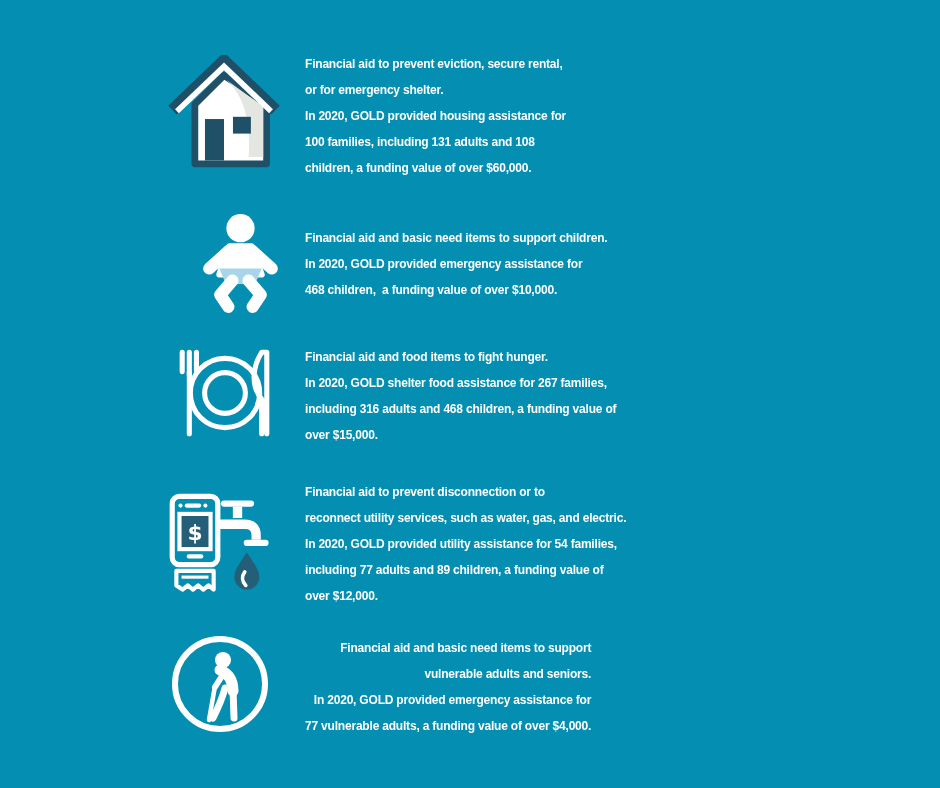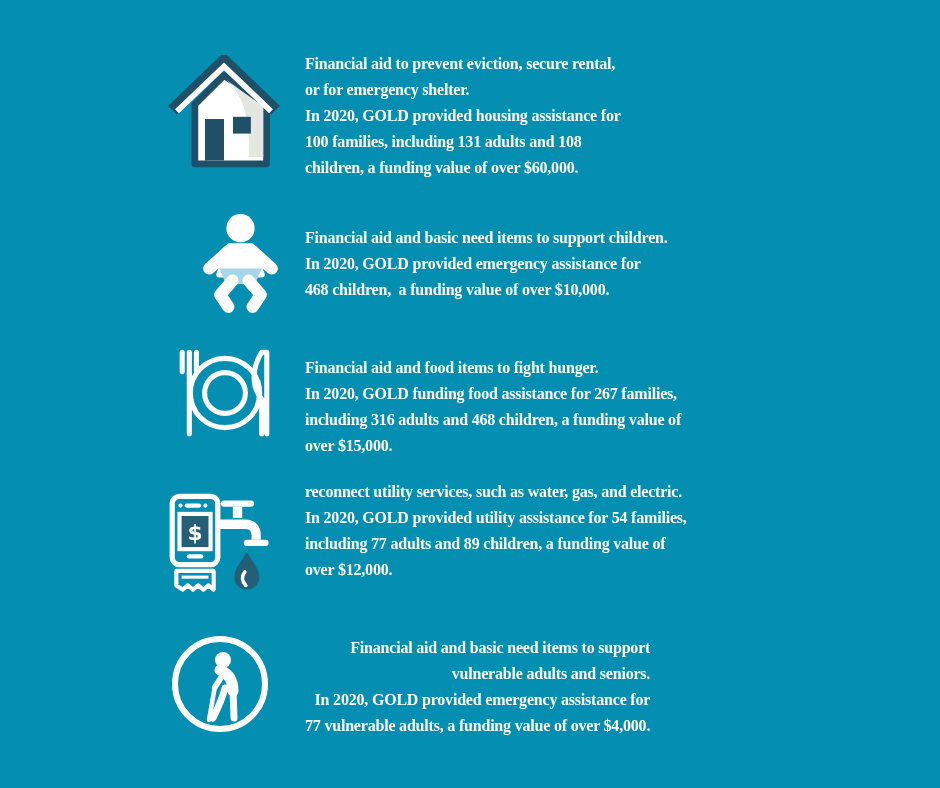--- a/index.html
+++ b/index.html
@@ -7,38 +7,37 @@
     width:940px; height:788px;
     background:#048EB1;
     font-family:"Liberation Sans", sans-serif;
     position:relative;
     overflow:hidden;
   }
   .section { position:absolute; left:0; top:0; width:940px; }
   .icon-box { position:absolute; }
   .text-block { position:absolute; left:305px; }
   .line {
-    font-size:16px;
+    font-size:12px;
     line-height:26px;
     font-weight:600;
     letter-spacing:-0.2px;
     white-space:pre;
     color:#FDFEFE;
-    font-family:Liberation Serif, serif;
   }
   .line .w { color:#FDFEFE; }
   .line .g { color:#ffffff; }
 
   
   #icon-housing  { left:168px; top:55px;  width:112px; height:118px; }
   #text-housing  { top:51px; }
   #icon-children { left:193px; top:212px; width:96px;  height:106px; }
   #text-children { top:225px; }
   #icon-food     { left:172px; top:344px; width:106px; height:97px; }
-  #text-food     { top:355px; }
+  #text-food     { top:344px; }
   #icon-utility  { left:166px; top:488px; width:114px; height:114px; }
   #text-utility  { top:479px; }
   #icon-seniors  { left:170px; top:634px; width:100px; height:100px; }
   #text-seniors  { top:635px;text-align:right; }
   svg { display:block; width:100%; height:100%; }
 </style>
 </head>
 <body>
 
 <div class="section">
@@ -87,21 +86,21 @@
       <circle cx="52" cy="48" r="20" fill="none" stroke="#FFFFFF" stroke-width="5"></circle>
       <path d="M10 8 V27" stroke="#FFFFFF" stroke-width="5" stroke-linecap="round"></path>
       <path d="M17 8 V30" stroke="#FFFFFF" stroke-width="5" stroke-linecap="round"></path>
       <path d="M24 8 V27" stroke="#FFFFFF" stroke-width="5" stroke-linecap="round"></path>
       <path d="M17 28 V88" stroke="#FFFFFF" stroke-width="5" stroke-linecap="round"></path>
       <path d="M93 88 L93 8 L88 8 C78 24 78 42 88 54 L88 88" fill="none" stroke="#FFFFFF" stroke-width="5" stroke-linecap="round" stroke-linejoin="round"></path>
     </svg>
   </div>
   <div class="text-block" id="text-food">
       <div class="line"><span class="w">Financial aid and food items to fight hunger.</span></div>
-      <div class="line"><span class="w">In 2020, GOLD funding food assistance for </span><span class="g">267 families</span><span class="w">,</span></div>
+      <div class="line"><span class="w">In 2020, GOLD shelter food assistance for </span><span class="g">267 families</span><span class="w">,</span></div>
       <div class="line"><span class="w">including </span><span class="g">316 adults</span><span class="w"> and </span><span class="g">468 children</span><span class="w">, a funding value of</span></div>
       <div class="line"><span class="w">over </span><span class="g">$15,000</span><span class="w">.</span></div>
     </div>
 </div>
 
 <div class="section">
   <div class="icon-box" id="icon-utility">
     <svg viewBox="0 0 110 110">
       <rect x="6" y="8" width="44" height="66" rx="7" fill="none" stroke="#FFFFFF" stroke-width="5"></rect>
       <circle cx="14" cy="17" r="2" fill="#FFFFFF"></circle>
@@ -114,20 +113,21 @@
       <path d="M15 86 H41" stroke="#FFFFFF" stroke-width="3"></path>
       <path d="M56 15 H82" stroke="#FFFFFF" stroke-width="6" stroke-linecap="round"></path>
       <path d="M69 18 V29" stroke="#FFFFFF" stroke-width="9"></path>
       <path d="M51 35 H76 Q87 35 87 46 V50" fill="none" stroke="#FFFFFF" stroke-width="9"></path>
       <path d="M78 53 H96" stroke="#FFFFFF" stroke-width="6" stroke-linecap="round"></path>
       <path d="M78 62 C72 72 66 78 66 86 A12 12 0 0 0 90 86 C90 78 84 72 78 62 Z" fill="#245F77"></path>
       <path d="M76 81 C73 85 73 90 77 94" fill="none" stroke="#FFFFFF" stroke-width="3.5" stroke-linecap="round"></path>
     </svg>
   </div>
   <div class="text-block" id="text-utility">
+      <div class="line"><span class="w">Financial aid to prevent disconnection or to</span></div>
       <div class="line"><span class="w">reconnect utility services, such as water, gas, and electric.</span></div>
       <div class="line"><span class="w">In 2020, GOLD provided utility assistance for </span><span class="g">54 families</span><span class="w">,</span></div>
       <div class="line"><span class="w">including </span><span class="g">77 adults</span><span class="w"> and </span><span class="g">89 children</span><span class="w">, a funding value of</span></div>
       <div class="line"><span class="w">over </span><span class="g">$12,000</span><span class="w">.</span></div>
     </div>
 </div>
 
 <div class="section">
   <div class="icon-box" id="icon-seniors">
     <svg viewBox="0 0 100 100">

